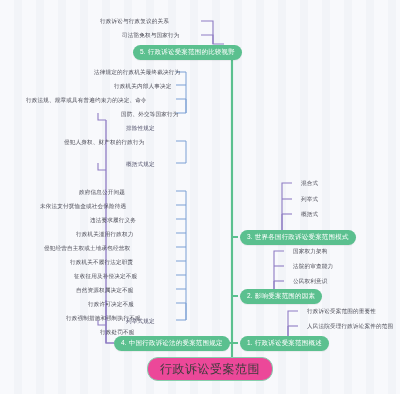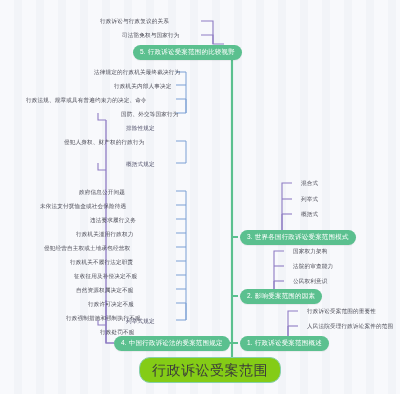--- a/index.html
+++ b/index.html
@@ -23,24 +23,24 @@
 
   .node{
     position:absolute;
     box-sizing:border-box;
     white-space:nowrap;
     line-height:1;
   }
   
   .root{
     border:1px solid #86cfad;
-    background:#84cc16;
+    background:#ec4899;
     color:#3b3b3b;
     border-radius:11px;
-    font-size:14px;
+    font-size:12px;
     padding:5px 12px;
     letter-spacing:.5px;
   }
   
   .branch{
     background:#5bc08f;
     color:#ffffff;
     border-radius:8px;
     font-size:6.5px;
     padding:4px 7px;

